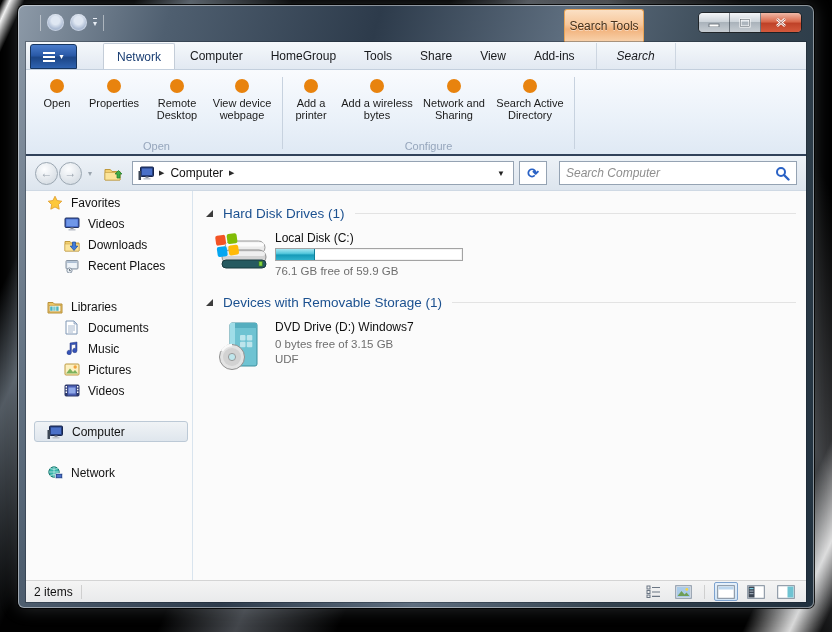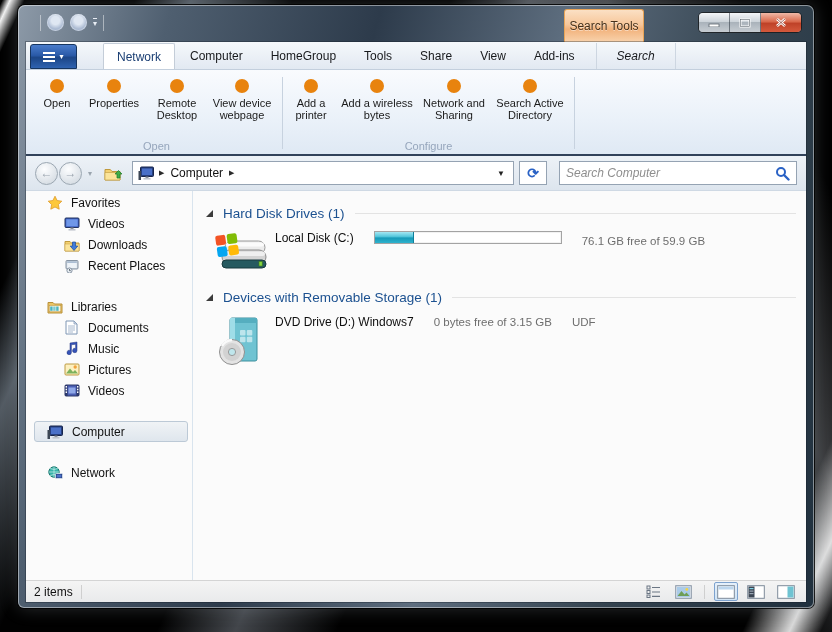--- a/index.html
+++ b/index.html
@@ -100,21 +100,21 @@
     margin-right:4px; margin-left:2px; padding-left:12px; }
   .sicon { width:17px; height:16px; flex:none; display:flex; align-items:center; justify-content:center; }
   .vsep { width:1px; background:#d9e4ee; }
   .content { flex:1; padding:15px 6px 0 12px; }
   .cgroup-header { display:flex; align-items:center; margin-bottom:2px; }
   .ctri { margin-right:9px; flex:none; display:flex; }
   .cgtitle { font-size:13.5px; color:#1c5190; white-space:nowrap; }
   .cgline { flex:1; height:1px; background:#e3e3e3; margin-left:10px; margin-right:4px; }
   .citem { display:flex; margin:9px 0 16px 8px; gap:7px; }
   .cicon { width:55px; flex:none; display:flex; align-items:flex-start; justify-content:center; padding-top:2px; }
-  .cdetails { display:flex; flex-direction:row; padding-top:1px;gap:20px; }
+  .cdetails { display:flex; flex-direction:column; padding-top:1px; }
   .cname { font-size:12px; color:#0f0f0f; margin-bottom:3px; }
   .cbar { width:188px; height:13px; border:1px solid #a3a3a3; background:#fff; box-shadow:inset 0 0 0 1px #f2f2f2; }
   .cfill { height:100%; background:linear-gradient(#a4e6f2 0%,#56c8dd 40%,#169ab8 55%,#2fb2cd 100%); border-right:1px solid #0e7f9a; }
   .csub { font-size:11.5px; color:#6e6e6e; margin-top:3px; line-height:15px; }
   
   .statusbar { height:22px; flex:none; background:linear-gradient(#f4f4f4,#e9eaeb); border-top:1px solid #d4d4d4;
     display:flex; align-items:center; padding:0 8px; font-size:12px; color:#111; }
   .st-sep { width:1px; height:14px; background:#cfcfcf; margin:0 8px; }
   .st-right { margin-left:auto; display:flex; align-items:center; gap:6px; }
   .viewbtn { width:24px; height:19px; display:flex; align-items:center; justify-content:center; border-radius:2px; }

